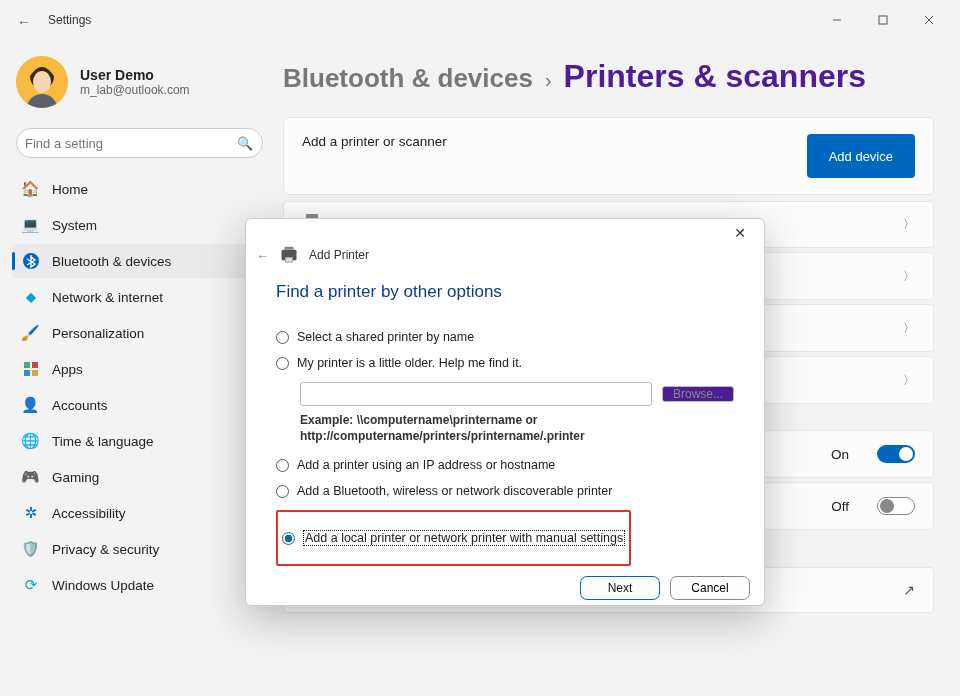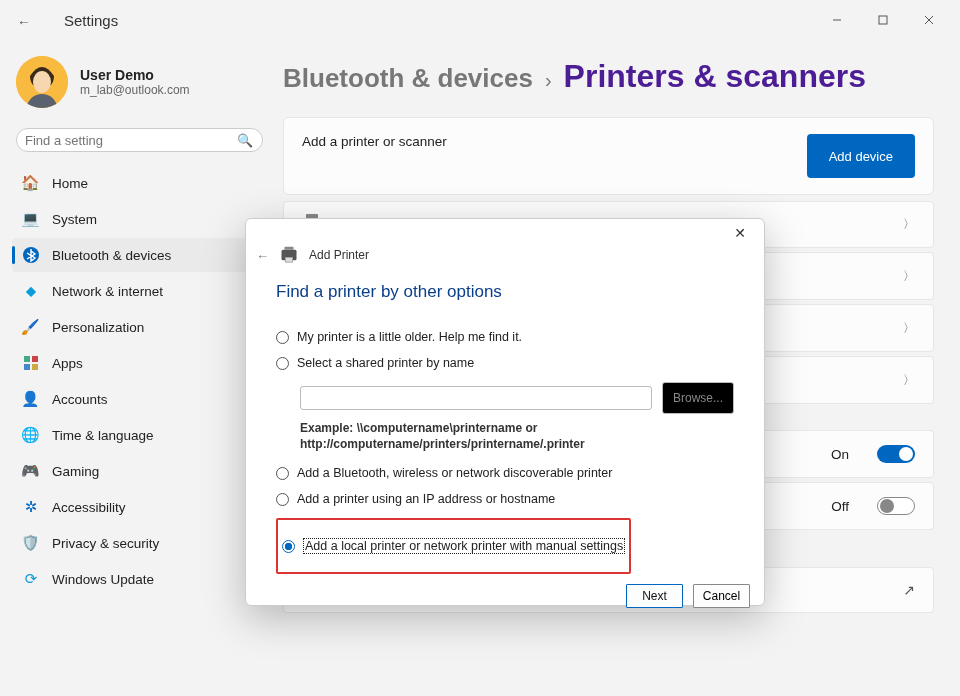--- a/index.html
+++ b/index.html
@@ -1,32 +1,32 @@
 <!DOCTYPE html>
 <html><head>
 <meta charset="utf-8">
 <style>
 * { box-sizing: border-box; margin: 0; padding: 0; font-family: "Segoe UI", sans-serif; }
 body { width: 960px; height: 696px; background: #f3f3f3; overflow: hidden; position: relative; }
 
 
 .titlebar { height: 40px; display: flex; align-items: center; padding: 0 8px; }
 .titlebar .back { width: 32px; text-align: center; color: #555; font-size: 14px; }
-.titlebar .title { font-size: 15px; color: #333; margin-left: 24px; text-align: right; }
+.titlebar .title { font-size: 12px; color: #333; margin-left: 8px; text-align: right; }
 .winbtns { margin-left: auto; display: flex; gap: 0; }
 .winbtn { width: 46px; height: 32px; display: flex; align-items: center; justify-content: center; color: #555; font-size: 10px; }
 
 
 .layout { display: flex; height: calc(100% - 40px); }
 .sidebar { width: 275px; padding: 8px 8px 8px 12px; }
 .profile { display: flex; align-items: center; gap: 12px; padding: 8px 4px 16px 4px; }
 .avatar { width: 52px; height: 52px; border-radius: 50%; background: #f8ba3f; display:flex; align-items:center; justify-content:center; overflow:hidden; }
 .profile .name { font-size: 14px; font-weight: 600; color: #222; }
 .profile .email { font-size: 12px; color: #666; }
-.searchbox { display: flex; align-items: center; background: #fff; border: 1px solid #ccc; border-radius: 16px; height: 24px; padding: 0 8px; margin: 4px 4px 14px 4px; }
+.searchbox { display: flex; align-items: center; background: #fff; border: 1px solid #ccc; border-radius: 16px; height: 30px; padding: 0 8px; margin: 4px 4px 14px 4px; }
 .searchbox input { border: none; outline: none; flex: 1; font-size: 13px; background: transparent; }
 .searchbox .sicon { color: #555; font-size: 13px; }
 
 .navlist { display: flex; flex-direction: column; gap: 2px; }
 .navitem { display: flex; align-items: center; gap: 12px; height: 34px; padding: 0 10px; border-radius: 4px; font-size: 13.5px; color: #222; cursor: pointer; }
 .navitem.active { background: #eaeaea; position: relative; }
 .navitem.active::before { content:""; position:absolute; left:0; top:8px; bottom:8px; width:3px; background:#0067c0; border-radius:2px; }
 .nicon { width: 18px; height: 18px; display: inline-flex; align-items:center; justify-content:center; font-size:15px; }
 
 
@@ -58,27 +58,27 @@
 .dlg-close { margin-left:auto; width:36px; height:28px; display:flex; align-items:center; justify-content:center; color:#333; font-size:14px; cursor:pointer; }
 .dlg-header { display:flex; align-items:center; gap:10px; padding: 0 12px 6px 10px; font-size:12px; color:#333; }
 .dlg-back { color:#777; font-size:13px; }
 .dlg-body { padding: 6px 30px 0 30px; flex:1; }
 .dlg-title { font-size: 17px; color: #0a3f8a; margin: 8px 0 28px 0; }
 .radio-row { display:flex; align-items:center; gap:8px; font-size: 12.5px; color:#222; margin-bottom: 12px; }
 .radio { width:13px; height:13px; border:1px solid #555; border-radius:50%; display:inline-block; flex-shrink:0; }
 .radio.sel { border-color:#0067c0; background: radial-gradient(circle, #0067c0 0 45%, #fff 50% 100%); }
 .shared-input { margin-left: 24px; display:flex; gap:10px; align-items:center; margin-bottom:6px; }
 .shared-input input { width: 355px; height: 24px; border:1px solid #bbb; border-radius:3px; padding:0 6px; font-size:12px; }
-.browse { height:32px; border:1px solid #bbb; border-radius:3px; background:#000000; color:#888; font-size:12px; padding:0 10px; }
+.browse { height:16px; border:1px solid #bbb; border-radius:3px; background:#4c1d95; color:#888; font-size:12px; padding:0 10px; }
 .example { margin-left:24px; font-size:12px; color:#333; margin-bottom:14px; line-height:1.35;font-weight:bold; }
 .highlight-box { border: 2px solid #d33; padding: 18px 4px; display:inline-block; border-radius:2px; }
 .highlight-box .radio-row { margin-bottom:0; }
 .highlight-box label { border:1px dotted #222; padding: 0 1px; }
 .dlg-footer { display:flex; justify-content:flex-end; gap:10px; padding: 10px 14px 14px 0; }
-.dlg-btn { height:24px; width:57px; border:1px solid #888; border-radius:1px; background:#fdfdfd; font-size:12px; cursor:pointer; }
+.dlg-btn { height:24px; width:80px; border:1px solid #888; border-radius:7px; background:#fdfdfd; font-size:12px; cursor:pointer; }
 .dlg-btn.primary { border-color:#0067c0; color:#111; }
 
 .printer-glyph { display:inline-block; width:20px; height:14px; background:#555; border-radius:2px; position:relative; }
 .printer-glyph::before { content:""; position:absolute; top:-4px; left:4px; right:4px; height:4px; background:#888; border-radius:1px 1px 0 0; }
 .printer-glyph::after { content:""; position:absolute; bottom:-3px; left:5px; right:5px; height:5px; background:#ddd; border:1px solid #999; }
 </style>
 </head>
 <body>
 
 <div class="titlebar">
@@ -243,41 +243,41 @@
   <div class="dlg-header">
     <span class="dlg-back">←</span>
     <span class="printer-glyph" style="transform:scale(0.75)"></span>
     <span>Add Printer</span>
   </div>
   <div class="dlg-body">
     <div class="dlg-title">Find a printer by other options</div>
 
     <div class="radio-row">
       <span class="radio"></span>
+      <span>Select a shared printer by name</span>
+    </div>
+
+    <div class="radio-row">
+      <span class="radio"></span>
       <span>My printer is a little older. Help me find it.</span>
-    </div>
-
-    <div class="radio-row">
-      <span class="radio"></span>
-      <span>Select a shared printer by name</span>
     </div>
     <div class="shared-input">
       <input style="">
       <button class="browse">Browse...</button>
     </div>
     <div class="example">Example: \\computername\printername or http://computername/printers/printername/.printer</div>
 
     <div class="radio-row">
       <span class="radio"></span>
+      <span>Add a printer using an IP address or hostname</span>
+    </div>
+
+    <div class="radio-row">
+      <span class="radio"></span>
       <span>Add a Bluetooth, wireless or network discoverable printer</span>
-    </div>
-
-    <div class="radio-row">
-      <span class="radio"></span>
-      <span>Add a printer using an IP address or hostname</span>
     </div>
 
     <div class="highlight-box">
       <div class="radio-row">
         <span class="radio sel"></span>
         <label>Add a local printer or network printer with manual settings</label>
       </div>
     </div>
   </div>
   <div class="dlg-footer">

